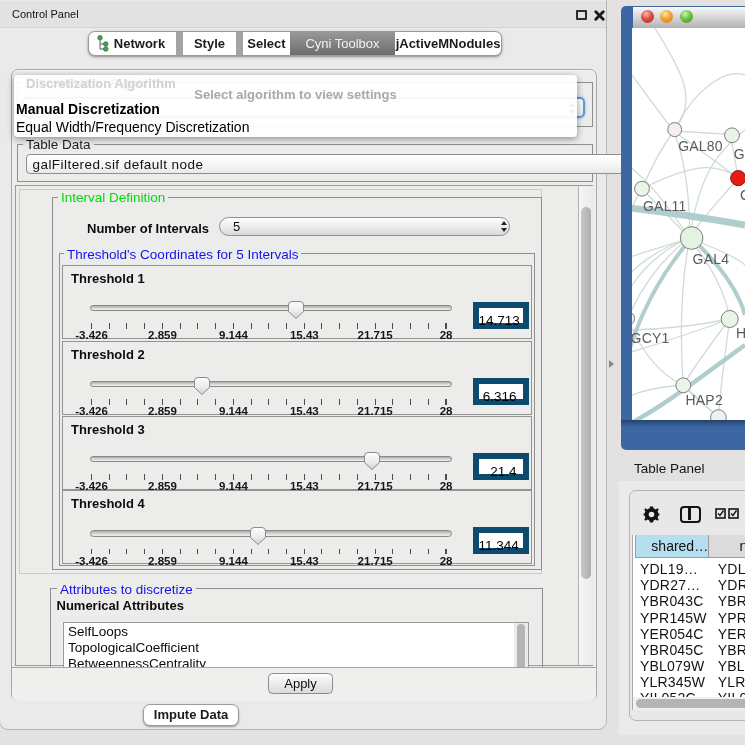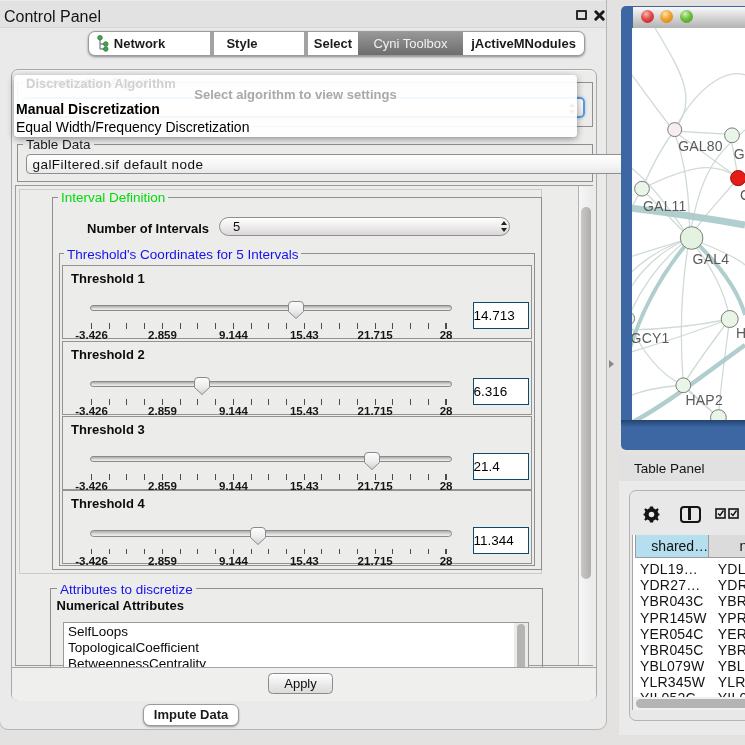--- a/index.html
+++ b/index.html
@@ -2,28 +2,28 @@
 <html><head><meta charset="utf-8">
 <style>
 * { margin:0; padding:0; box-sizing:border-box; }
 html,body { width:745px; height:745px; overflow:hidden; background:#e3e2e1;
   font-family:"Liberation Sans", sans-serif; }
 .abs { position:absolute; }
 #cp { position:absolute; left:-1px; top:-1px; width:608px; height:731px;
   background:#ebeaea; border:1px solid #b7b6b5; border-radius:0 0 9px 9px; }
 #cptitle { position:absolute; left:0; top:1px; width:606px; height:27px; background:#e3e2e2;
   border-bottom:1px solid #d6d5d5; border-radius:0; }
-#cptitle span { position:absolute; left:4px; top:7px; font-size:16px; color:#141414; }
+#cptitle span { position:absolute; left:12px; top:7px; font-size:11px; color:#141414; }
 #btnsq { position:absolute; left:576px; top:10px; width:11px; height:10px; border:2px solid #2b2b2b; border-radius:1px; }
 #tabbar { position:absolute; left:88px; top:31px; height:25px; display:flex;
   border:1px solid #9b9b9b; border-radius:7px; background:#fff; overflow:hidden;
   box-shadow:0 1px 2.5px rgba(0,0,0,0.42); }
 .tab { font-size:13px; font-weight:bold; color:#1b1b1b; text-align:center;
   line-height:23px; position:relative; }
-.tab.sep { border-left:4px solid #a3a3a3;margin-left:34px; }
+.tab.sep { border-left:7px solid #a3a3a3; }
 .tab.dark { background:linear-gradient(#999898,#6e6d6d); color:#f2f1f1; font-weight:normal; }
 #content { position:absolute; left:11px; top:69px; width:586px; height:632px;
   background:#ececeb; border:1px solid #a9a8a7; border-radius:7px;
   box-shadow:inset 0 1px 0 #f8f8f8; }
 .gbox { position:absolute; border:1px solid #8f8f8f; }
 .gtitle { position:absolute; font-size:13.5px; background:#ececeb; padding:0 3px; white-space:nowrap; }
 .combo { position:absolute; border:1px solid #8f8f8f; border-radius:4px;
   background:linear-gradient(#ffffff,#f4f4f4 60%,#e9e9e8); font-size:13px; color:#111; }
 .combo .ar { position:absolute; right:6px; top:0; height:100%; }
 .arup, .ardn { position:absolute; width:0; height:0; border-left:3.5px solid transparent; border-right:3.5px solid transparent; }
@@ -36,22 +36,22 @@
 #vsb .th { position:absolute; left:2.5px; top:21px; width:9.5px; height:372px; border-radius:5px;
   background:linear-gradient(90deg,#c9c8c7,#aeadac); }
 .tbox { position:absolute; left:62px; width:470px; height:74px; border:1px solid #949392; background:#ececeb; }
 .tname { position:absolute; left:8px; top:5px; font-size:13px; font-weight:bold; color:#0c0c0c; }
 .track { position:absolute; left:27px; top:39px; width:362px; height:6.5px; border:1px solid #8b8a89;
   border-radius:3.5px; background:linear-gradient(#adacab,#e3e2e1 70%,#efeeee); }
 .thumb { position:absolute; top:34.5px; }
 .ticks { position:absolute; left:28.2px; top:57.5px; width:356px; height:5.5px;
   background:repeating-linear-gradient(to right,#4c4c4c 0,#4c4c4c 1px,transparent 1px,transparent 17.725px); }
 .tl { position:absolute; top:63.5px; transform:translateX(-50%); font-size:11.5px; font-weight:bold; color:#151515; }
-.vbox { position:absolute; left:409.5px; top:36px; width:56px; height:27px; border:1px solid #0c4a6e;
-  background:#fff; font-size:13.5px; color:#000; text-align:left; line-height:26px; padding-right:6px; }
+.vbox { position:absolute; left:409.5px; top:36px; width:56px; height:27px; border:6px solid #0c4a6e;
+  background:#fff; font-size:13.5px; color:#000; text-align:right; line-height:26px; padding-right:6px; }
 #applybar { position:absolute; left:12px; top:666.5px; width:584px; height:34px;
   background:#efefee; border-top:1px solid #a5a4a3; border-radius:0 0 6px 6px; }
 #applybtn { position:absolute; left:268px; top:673px; width:65px; height:21px;
   border:1px solid #8d8c8b; border-radius:4.5px; background:linear-gradient(#fefefe,#e9e8e8 60%,#dcdbda);
   font-size:13px; color:#0c0c0c; text-align:center; line-height:19px; }
 #btabbar { position:absolute; left:143px; top:703.5px; height:22px; display:flex;
   border:1px solid #9b9b9b; border-radius:7px; background:#fff; overflow:hidden;
   box-shadow:0 1px 2px rgba(0,0,0,0.35); }
 .btab { font-size:13px; font-weight:bold; color:#1b1b1b; text-align:center; line-height:20px; }
 .btab.dark { background:linear-gradient(#999898,#6e6d6d); color:#f2f1f1; font-weight:normal; }
@@ -92,21 +92,21 @@
   </div>
 <div id="btnsq"></div>
 <svg class="abs" style="left:594px;top:10px" width="11" height="11" viewBox="0 0 11 11">
  <path d="M1.8,1.8 L9.2,9.2 M9.2,1.8 L1.8,9.2" stroke="#1a1a1a" stroke-width="2.9" stroke-linecap="round"></path>
 </svg>
 <div id="tabbar">
   <div class="tab" style="width:87px;padding-left:14px">Network</div>
   <div class="tab sep" style="width:60px">Style</div>
   <div class="tab sep" style="width:54px">Select</div>
   <div class="tab dark" style="width:105px">Cyni Toolbox</div>
-  <div class="tab" style="width:121px">jActiveMNodules</div>
+  <div class="tab" style="width:106px">jActiveMNodules</div>
 </div>
 <svg class="abs" style="left:96px;top:34px" width="14" height="18" viewBox="0 0 14 18">
   <path d="M4,5 L4,15 M4,10 L9,10 M4,15 L9,15" fill="none" stroke="#7e8694" stroke-width="1.3"></path>
   <circle cx="4" cy="3.8" r="2.3" fill="#44a14e" stroke="#2e7d38" stroke-width="0.8"></circle>
   <circle cx="9.8" cy="10" r="2.3" fill="#44a14e" stroke="#2e7d38" stroke-width="0.8"></circle>
   <circle cx="9.8" cy="15" r="2.3" fill="#44a14e" stroke="#2e7d38" stroke-width="0.8"></circle>
 </svg>
 <div id="content"></div>
 
 <div class="gbox" style="left:17px;top:82px;width:575.5px;height:45px"></div>

